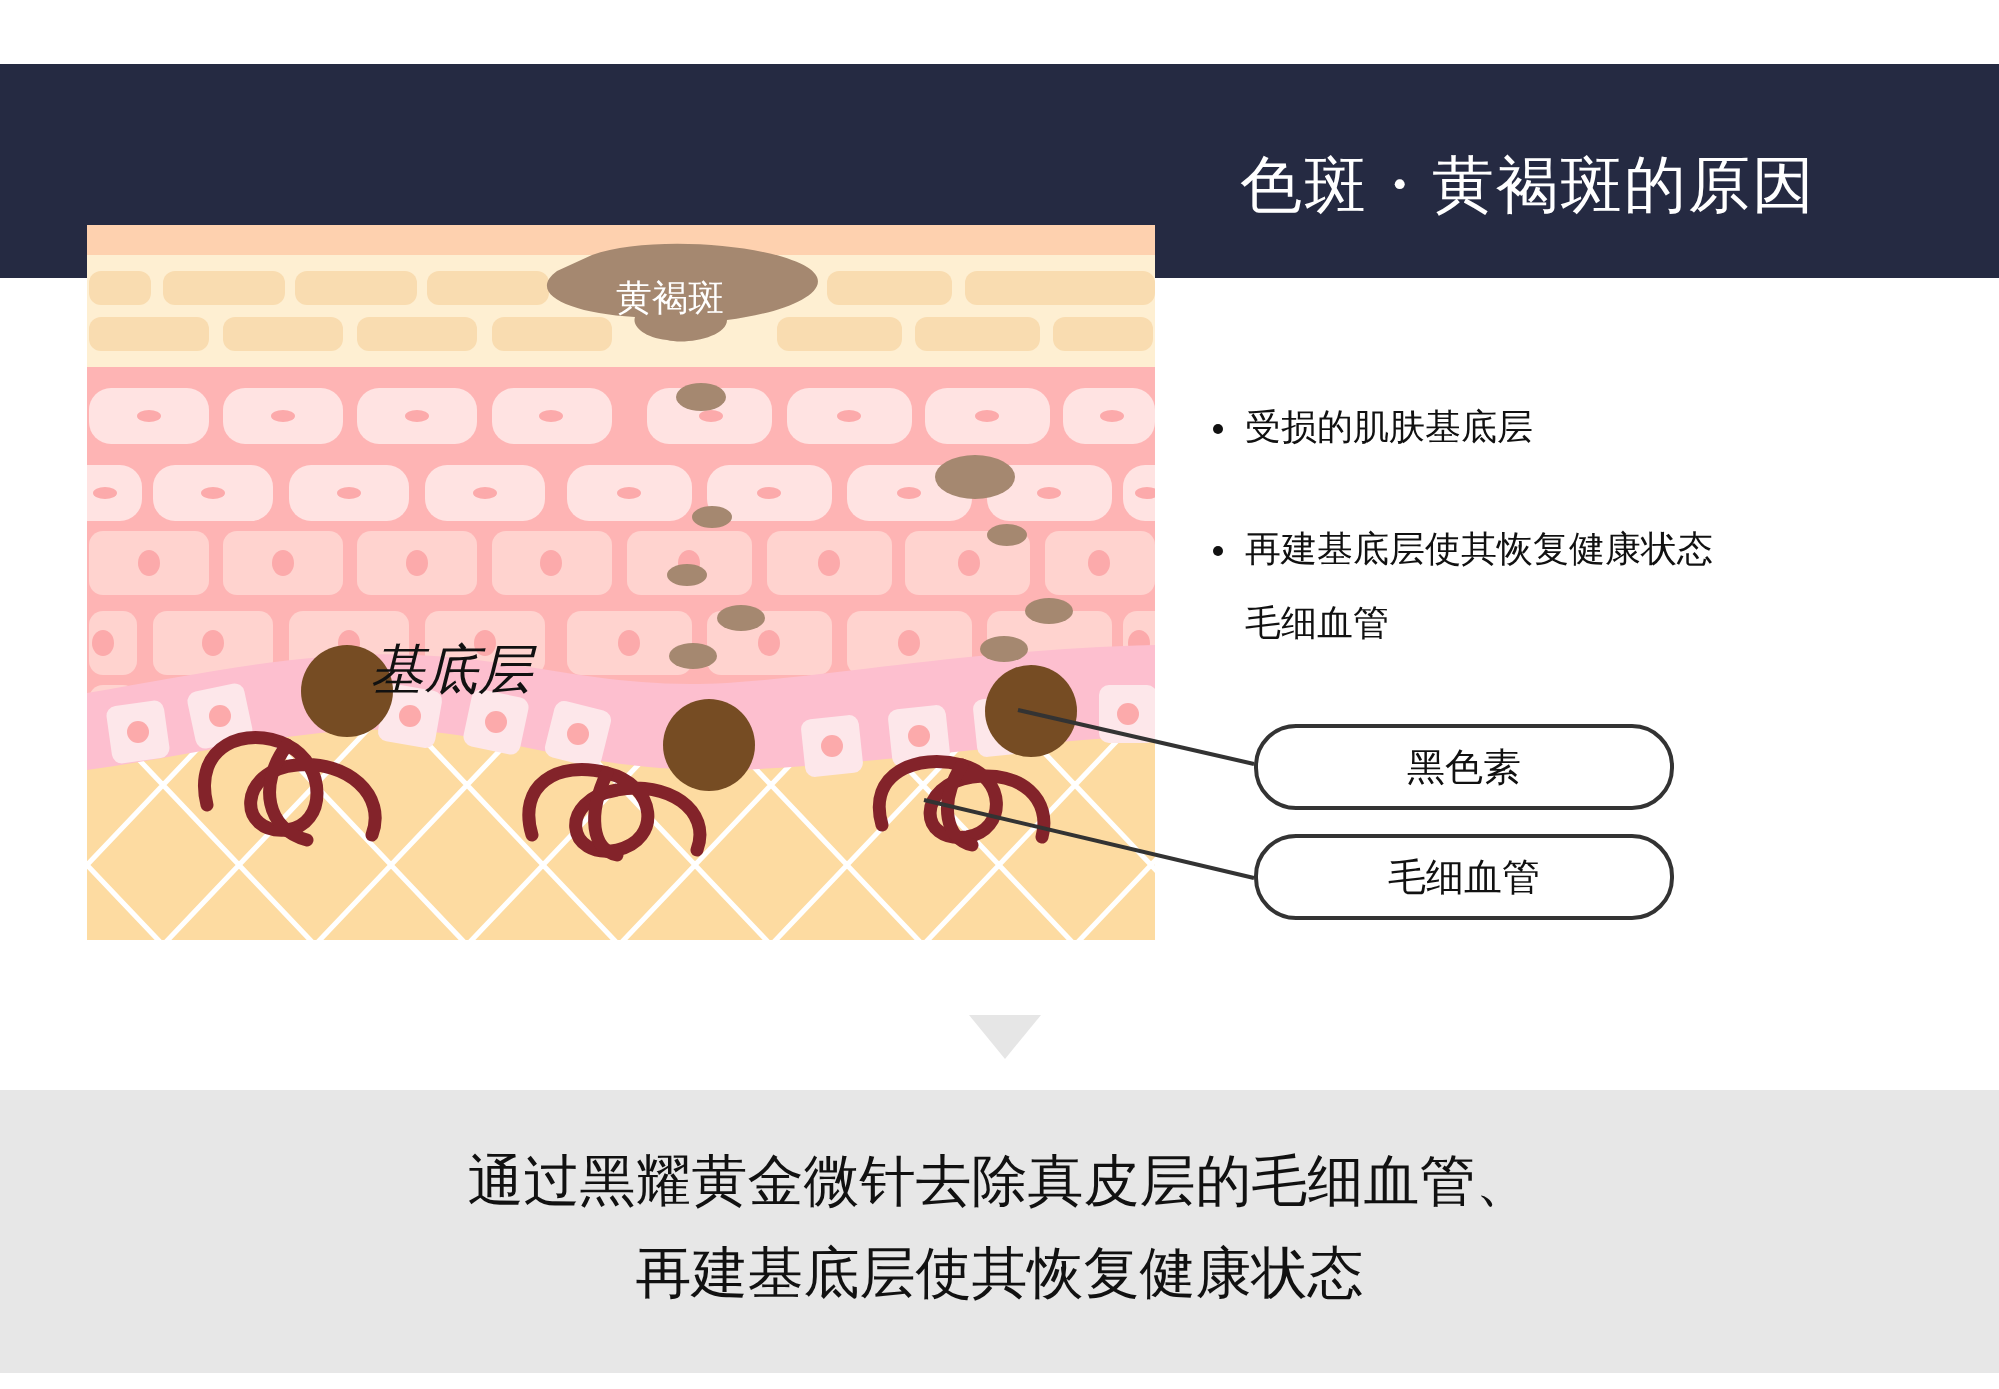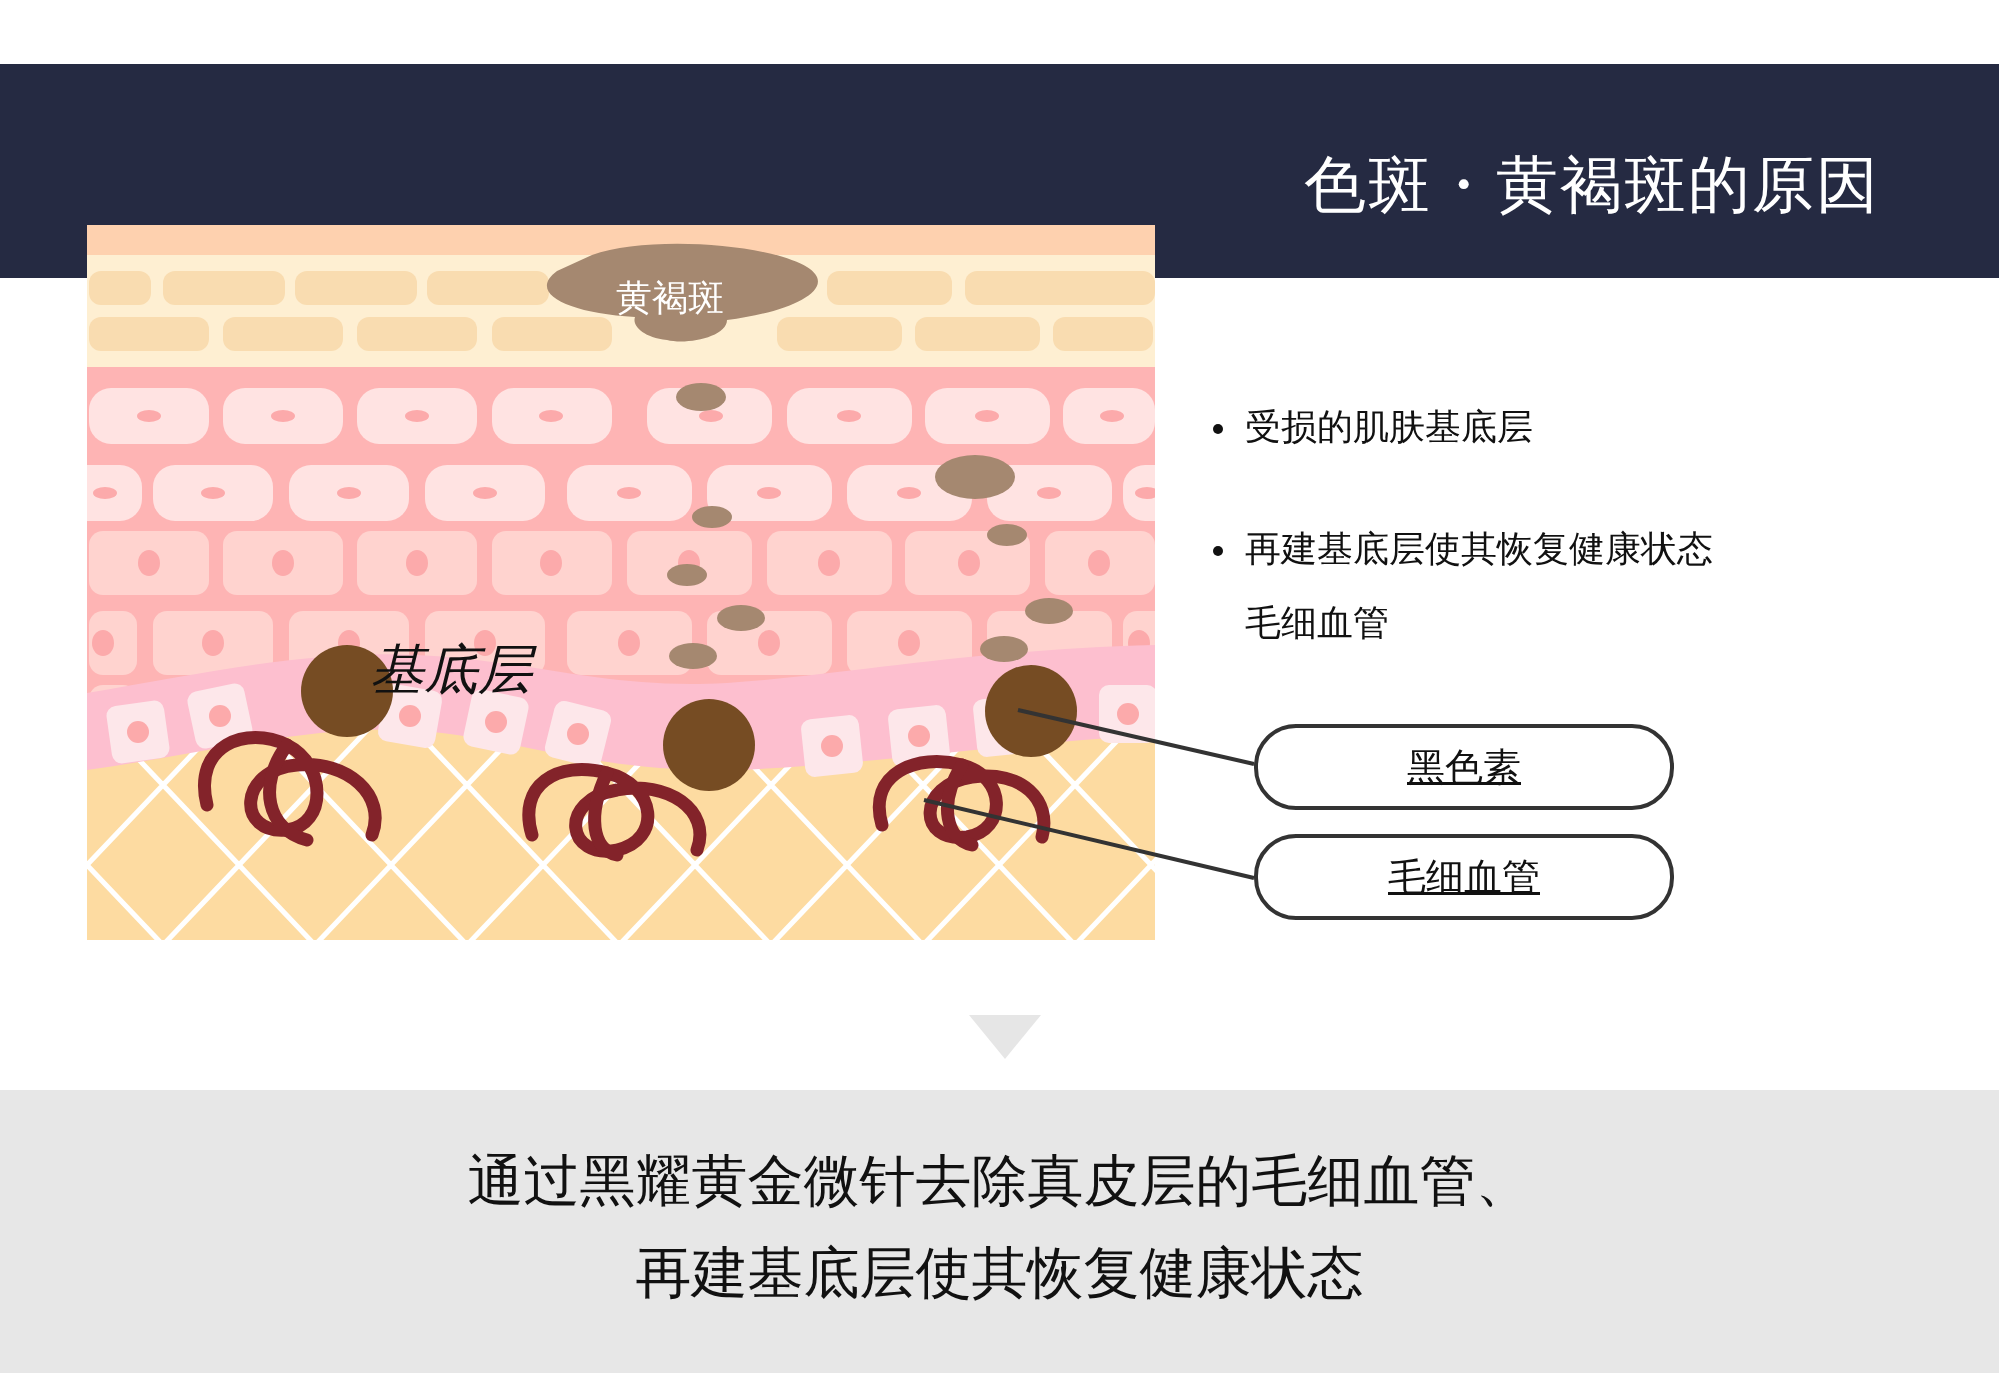--- a/index.html
+++ b/index.html
@@ -7,21 +7,21 @@
     width: 1999px; height: 1389px; position: relative; overflow: hidden;
     background: #ffffff;
     font-family: "DejaVu Sans", "Liberation Sans", sans-serif;
   }
   .header-band {
     position: absolute; left: 0; top: 64px; width: 1999px; height: 214px;
     background: #252a42;
   }
   .page-title {
     position: absolute; left: 1240px; top: 140px; width: 640px; height: 90px;
-    color: #ffffff; font-size: 62px; line-height: 90px; text-align: right;
+    color: #ffffff; font-size: 62px; line-height: 90px; text-align: left;
     letter-spacing: 2px; white-space: nowrap;
   }
   .skin-diagram {
     position: absolute; left: 40px; top: 225px; width: 1068px; height: 715px; padding-left: 47px;
   }
   .skin-diagram svg { display: block; }
   .bullets {
     position: absolute; left: 1205px; top: 390px; width: 760px;
     color: #111111; font-size: 36px;
   }
@@ -29,21 +29,20 @@
   .bullet-dot {
     position: absolute; left: 8px; top: 34px; width: 10px; height: 10px;
     border-radius: 50%; background: #111;
   }
   .bullet-line { display: block; white-space: nowrap; }
   .callout {
     position: absolute; left: 1254px; width: 412px; height: 78px;
     border: 4px solid #333333; border-radius: 42px; background: #ffffff;
     color: #111111; font-size: 38px; line-height: 78px; text-align: center;
     box-sizing: content-box;
-    text-decoration: underline;
   }
   .callout-melanin { top: 724px; }
   .callout-capillary { top: 834px; }
   .leader-lines { position: absolute; left: 0; top: 0; width: 1999px; height: 1389px; pointer-events: none; }
   .down-arrow {
     position: absolute; left: 969px; top: 1015px; width: 0; height: 0;
     border-left: 36px solid transparent; border-right: 36px solid transparent;
     border-top: 44px solid #e6e6e6;
   }
   .footer-band {

